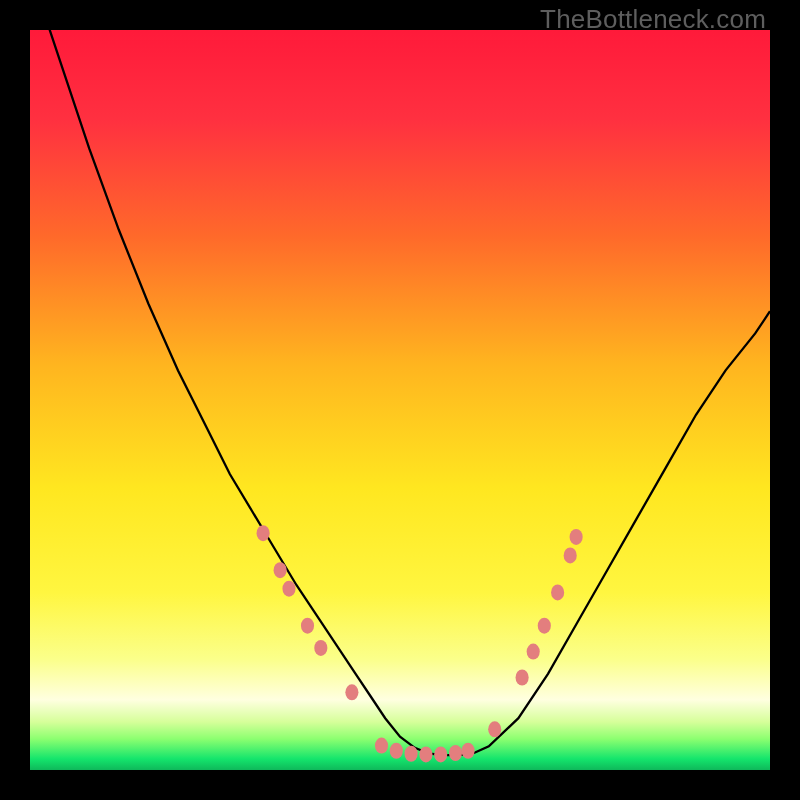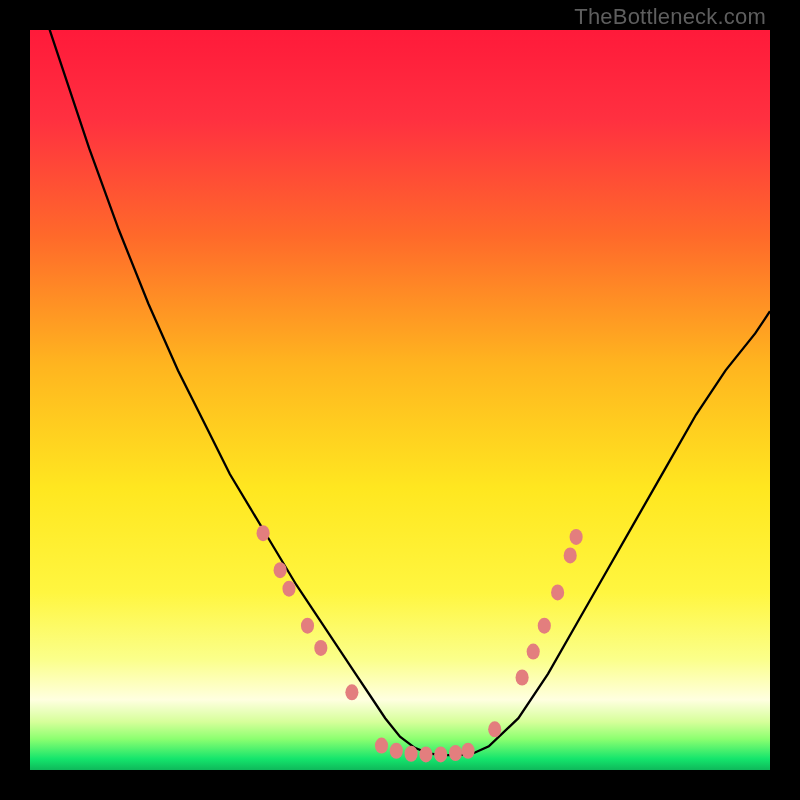--- a/index.html
+++ b/index.html
@@ -29,21 +29,21 @@
   .grad {
     position: absolute;
     left: 0; top: 0;
     width: 100%;
     height: 100%;
   }
   .watermark {
     position: absolute;
     top: 4px;
     right: 34px;
-    font-size: 22px;
+    font-size: 26px;
     font-weight: 500;
     color: #5e5e5e;
     letter-spacing: 0.2px;
     user-select: none;
   }
   svg {
     position: absolute;
     left: 0; top: 0;
   }
 </style>

